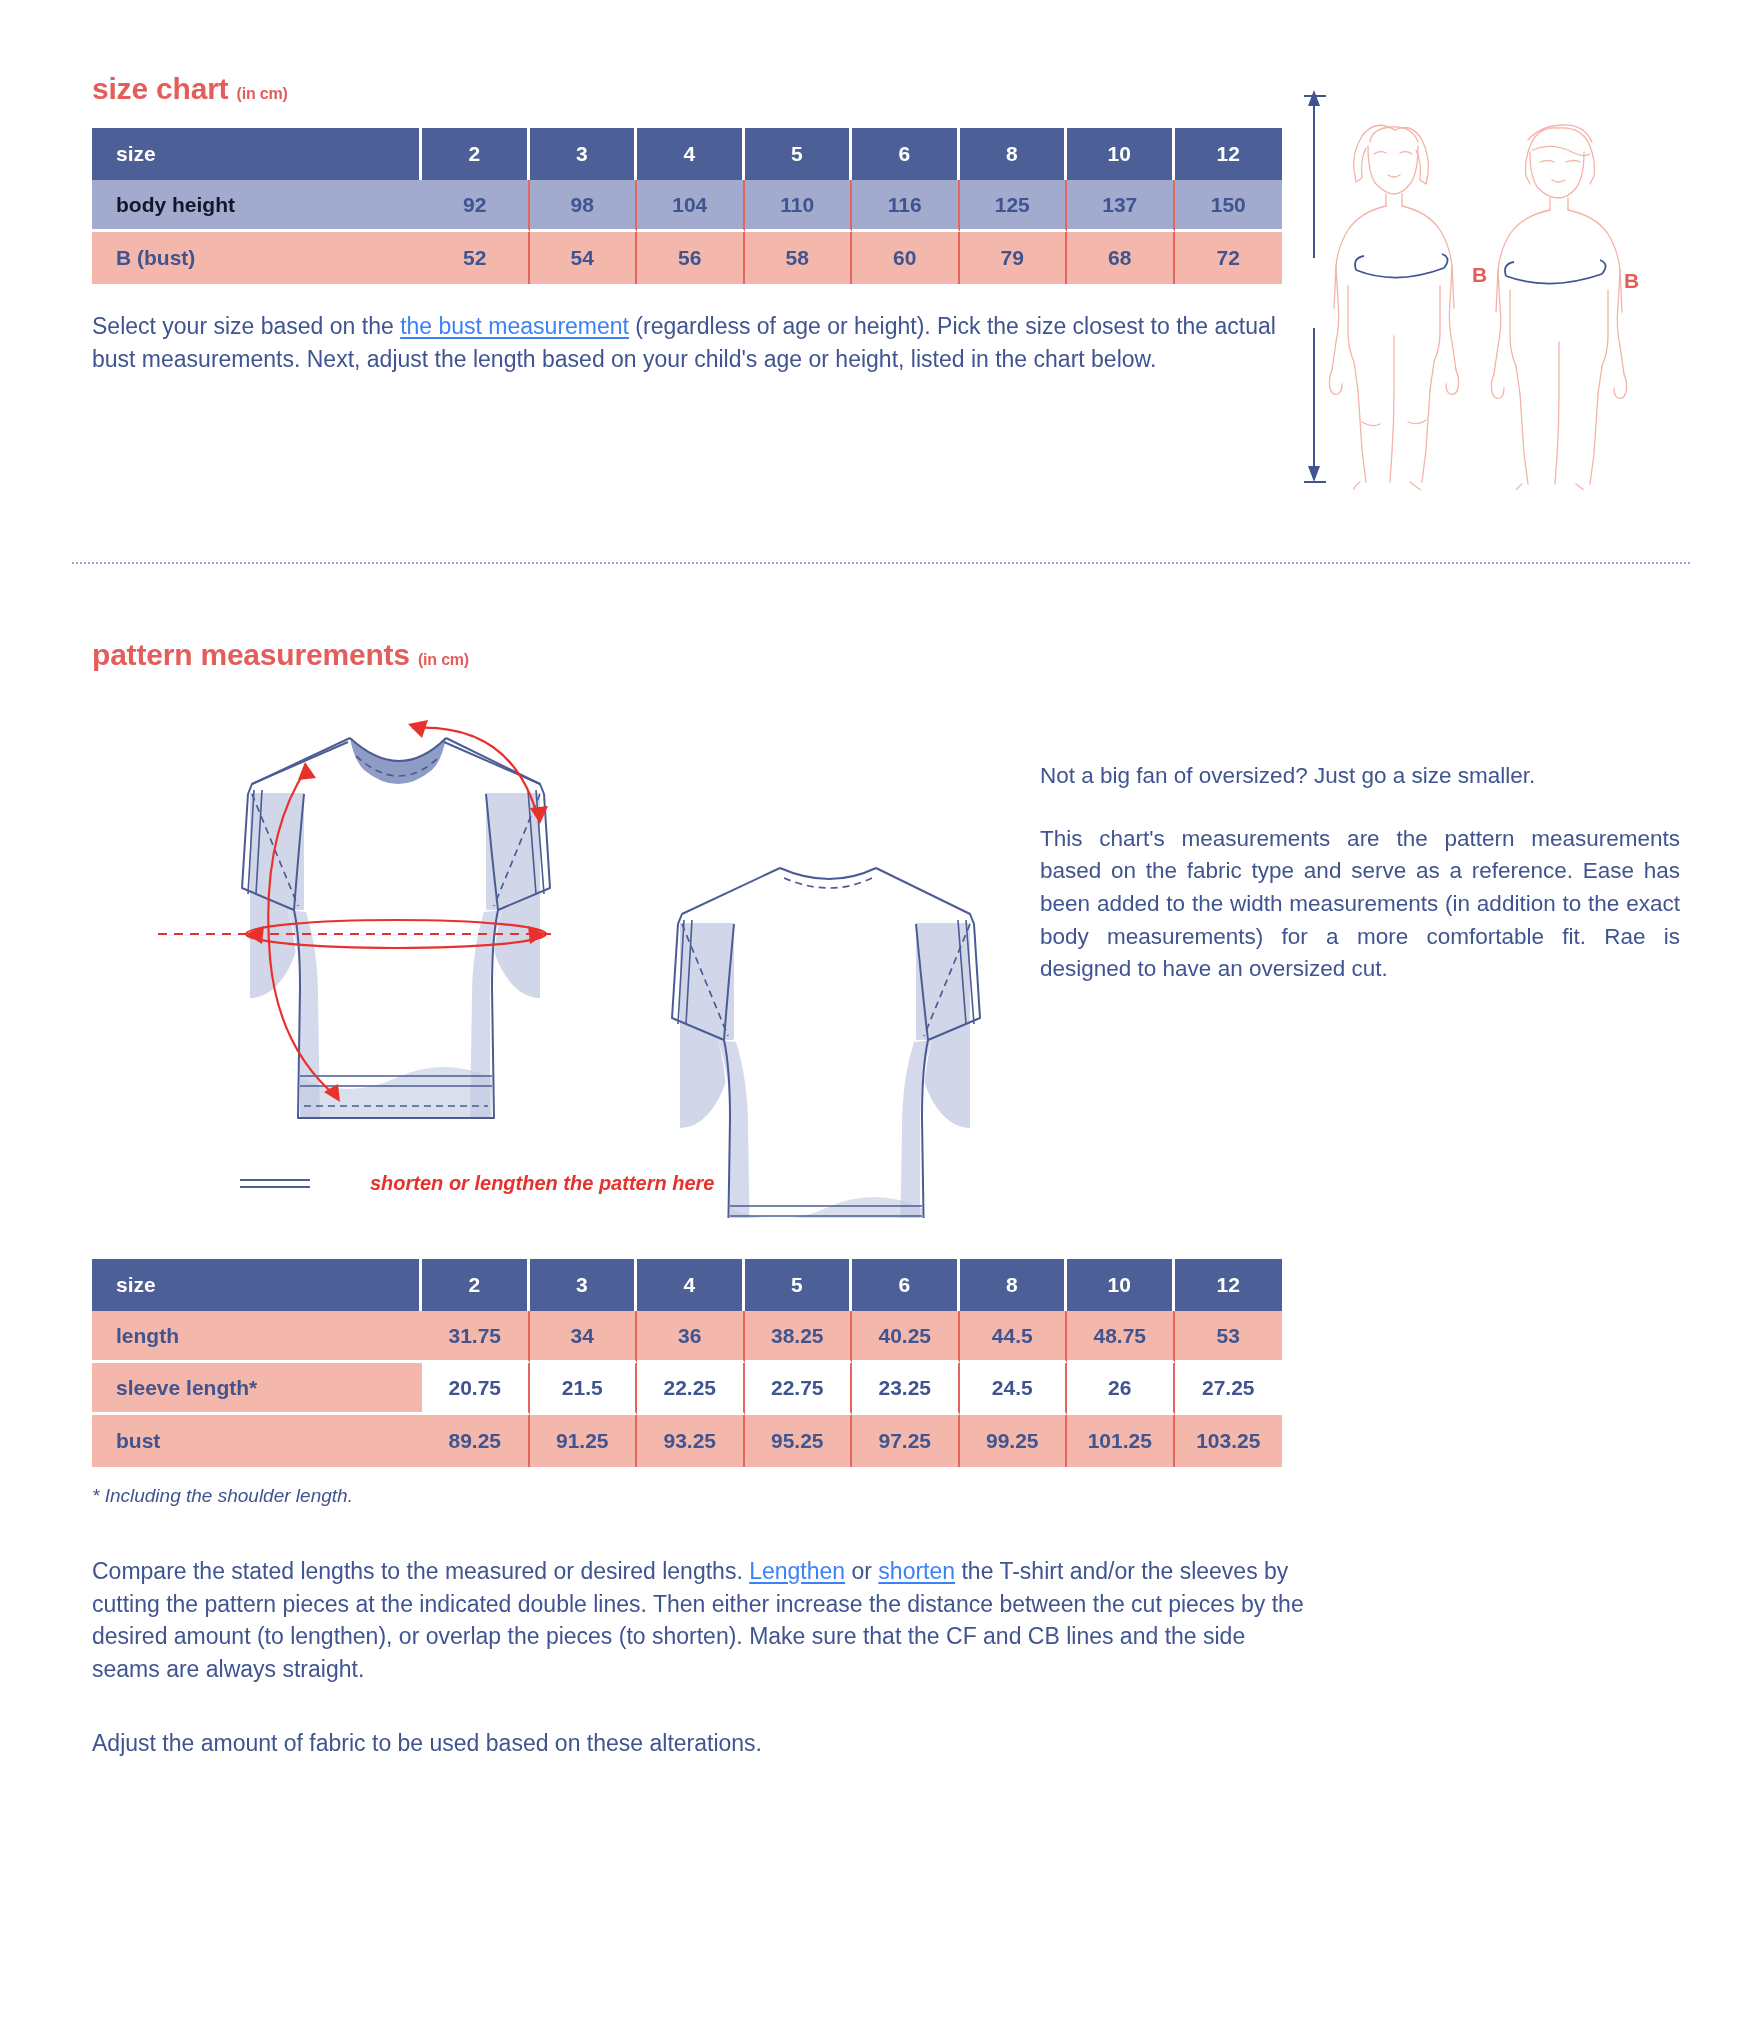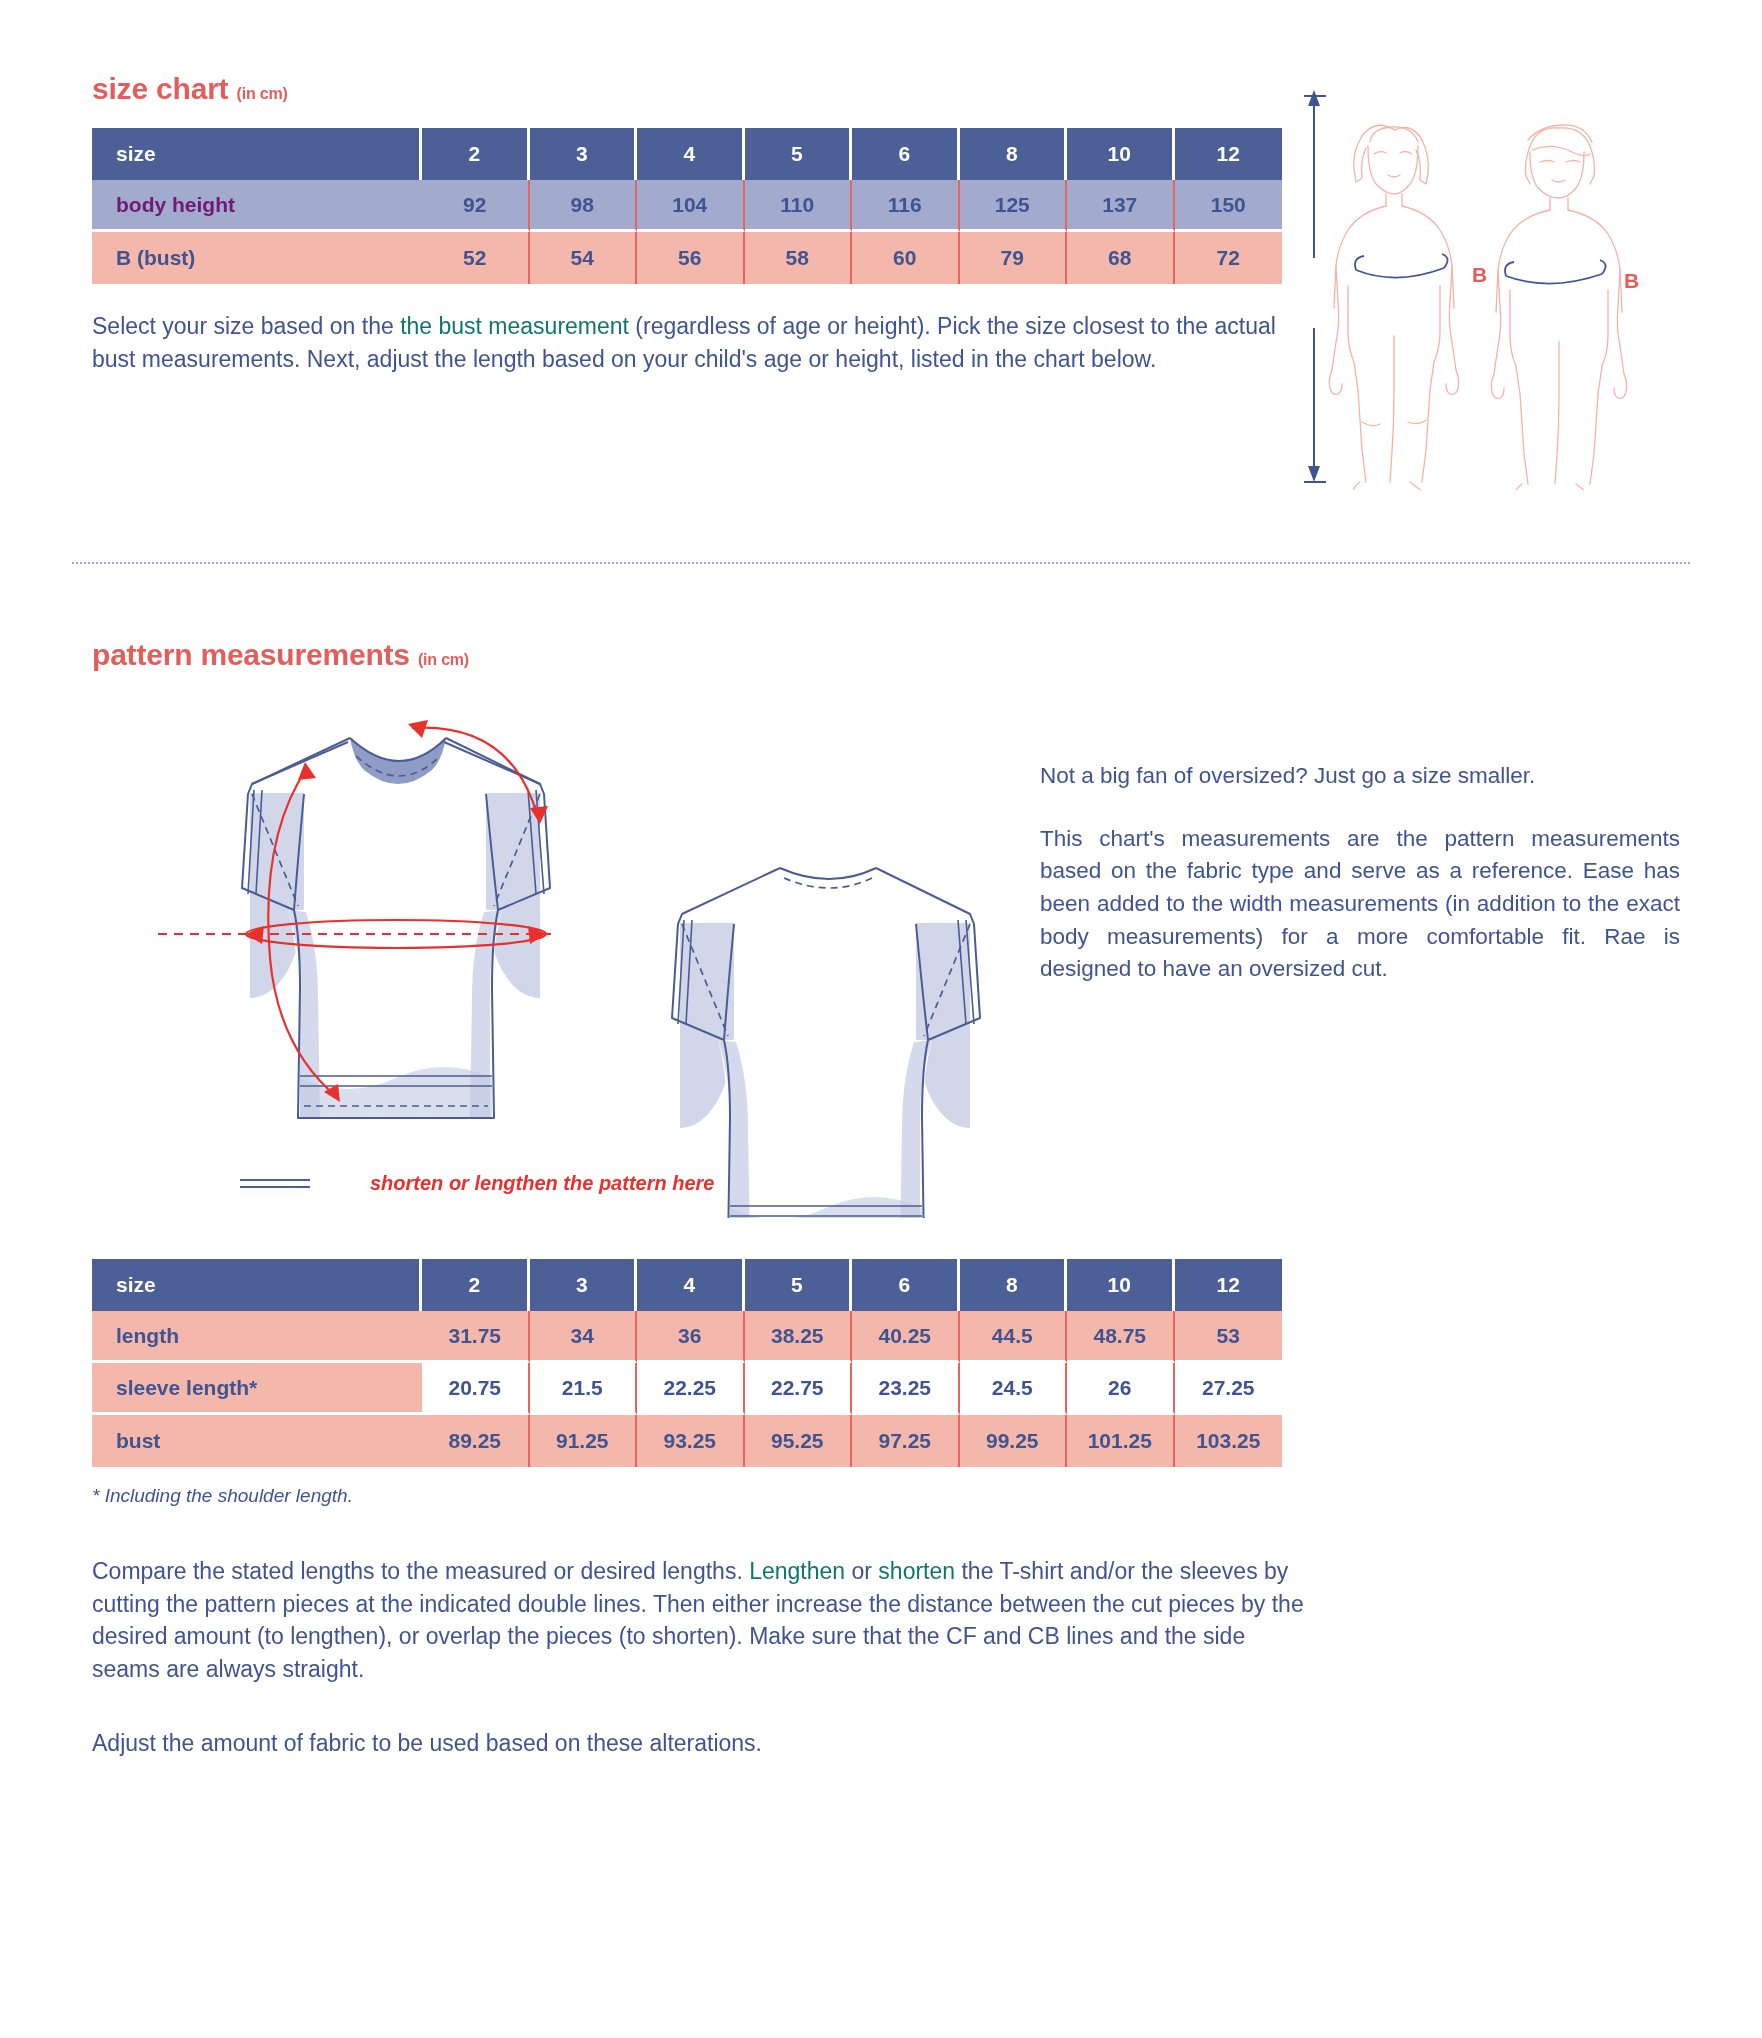--- a/index.html
+++ b/index.html
@@ -70,21 +70,21 @@
   
   .t1 .row-height td {
     background: #a2aacd;
     color: #3f5490;
     border-right: 2px solid #e8655f;
     border-bottom: 3px solid #ffffff;
   }
   .t1 .row-height td.rowhead {
     border-right: none;
     font-weight: 700;
-    color: #701a75;
+    color: #0f172a;
   }
   .t1 .row-height td:last-child { border-right: none; }
 
   .t1 .row-bust td {
     background: #f3b8ab;
     color: #3f5490;
     border-right: 2px solid #e8655f;
   }
   .t1 .row-bust td.rowhead { border-right: none; }
   .t1 .row-bust td:last-child { border-right: none; }
@@ -106,21 +106,22 @@
 
   
   .para {
     font-size: 23px;
     line-height: 1.42;
     color: #3f5490;
     margin-top: 26px;
     max-width: 1190px;
   }
   .para .hl {
-    color: #0f766e;
+    color: #3b82f6;
+    text-decoration: underline;
     text-underline-offset: 3px;
   }
   .side-para {
     font-size: 22.5px;
     line-height: 1.45;
     color: #3f5490;
     text-align: justify;
   }
   .side-para + .side-para { margin-top: 30px; }
   .footnote {

